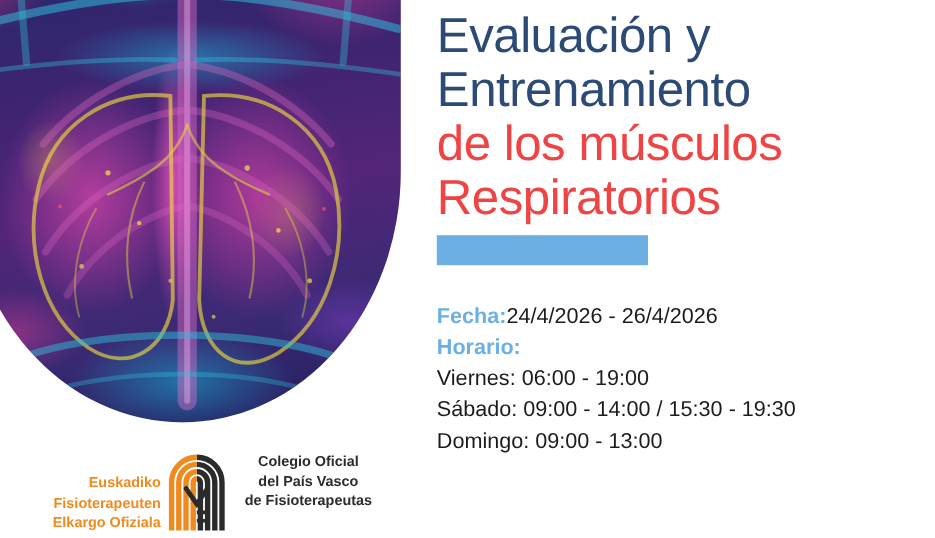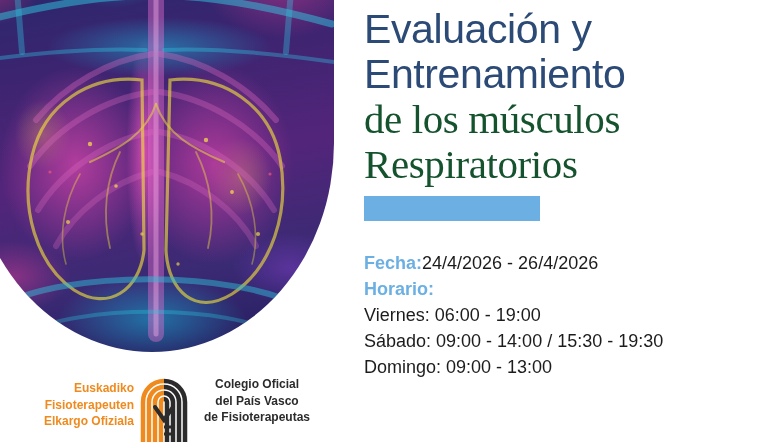--- a/index.html
+++ b/index.html
@@ -72,21 +72,21 @@
     top: 7px;
     width: 412px;
   }
   .title-line {
     font-size: 41px;
     line-height: 45px;
     letter-spacing: -0.4px;
     white-space: nowrap;
   }
   .title-dark { color: #2c4a76; }
-  .title-light { color: #14532d; font-family: Liberation Serif, serif; }
+  .title-light { color: #ef4444; }
 
   #accent-bar {
     position: absolute;
     left: 364px;
     top: 196px;
     width: 176px;
     height: 25px;
     background: #6cb0e3;
   }
 
@@ -113,21 +113,21 @@
   #logo {
     position: absolute;
     left: 22px;
     top: 371px;
     width: 290px;
     height: 74px;
   }
   #logo-text-eu {
     position: absolute;
     left: 0;
-    top: 9px;
+    top: 23px;
     width: 112px;
     text-align: right;
     color: #ef8a1e;
     font-size: 12px;
     line-height: 16.5px;
     font-weight: bold;
   }
   #logo-mark {
     position: absolute;
     left: 113px;

